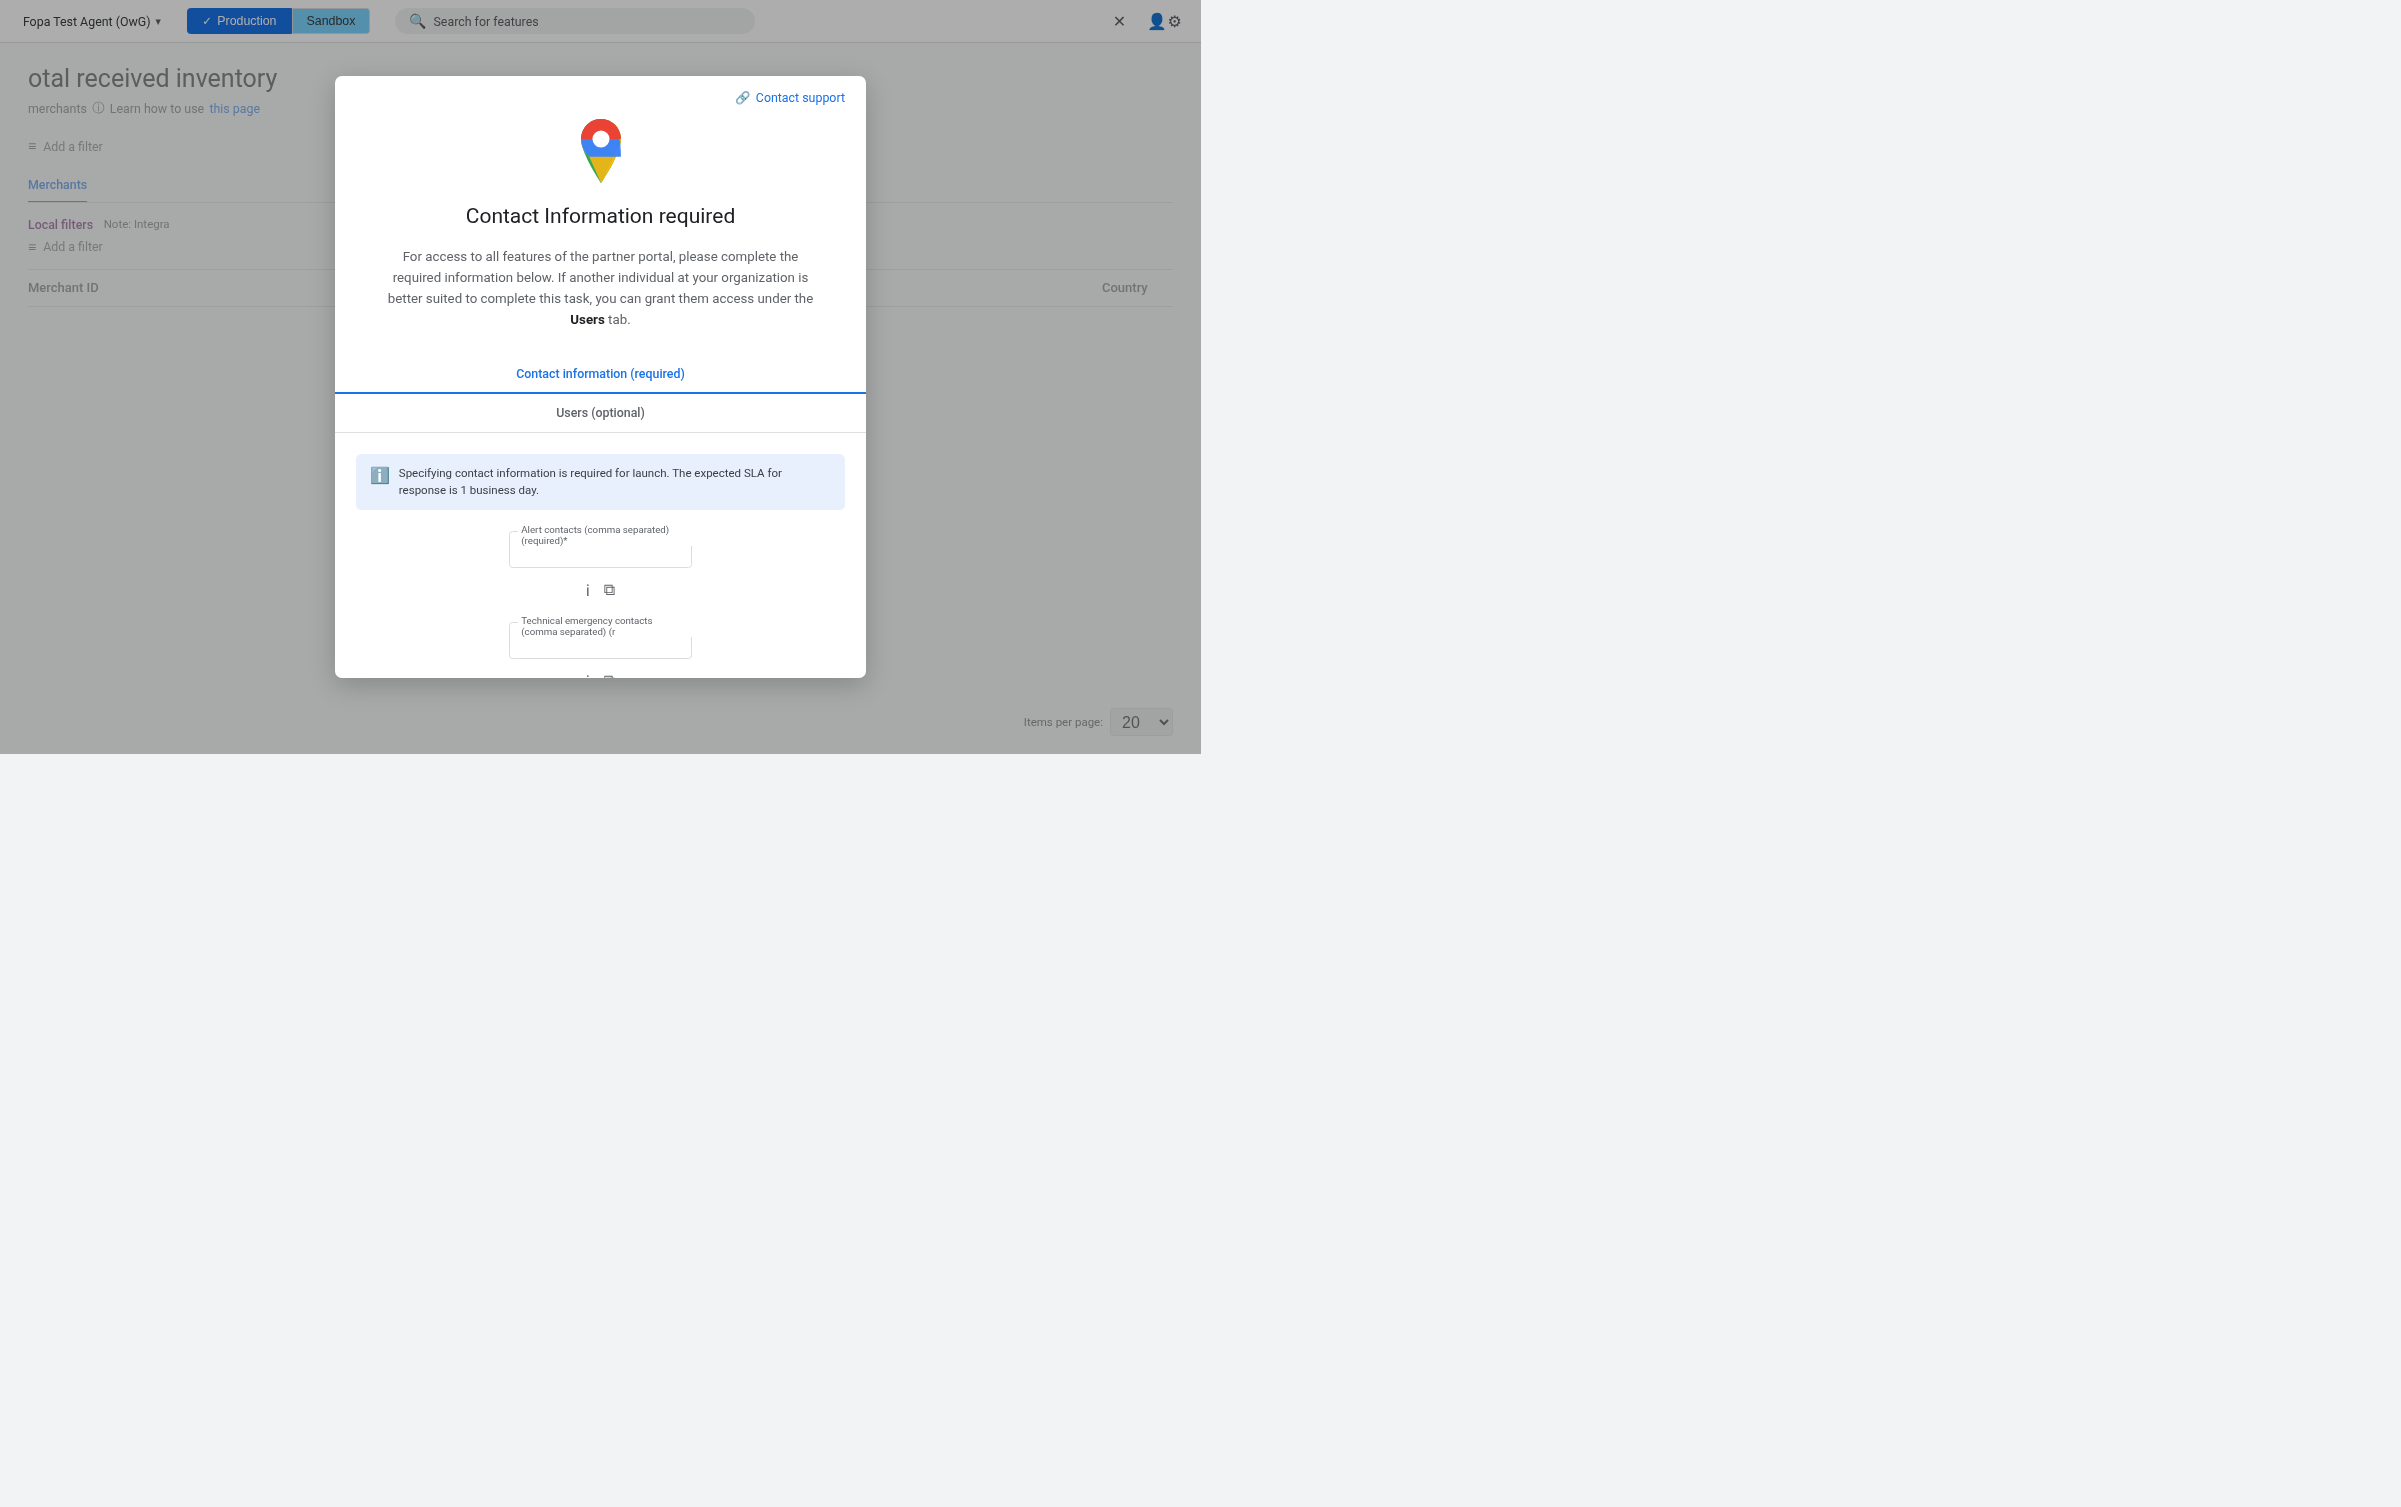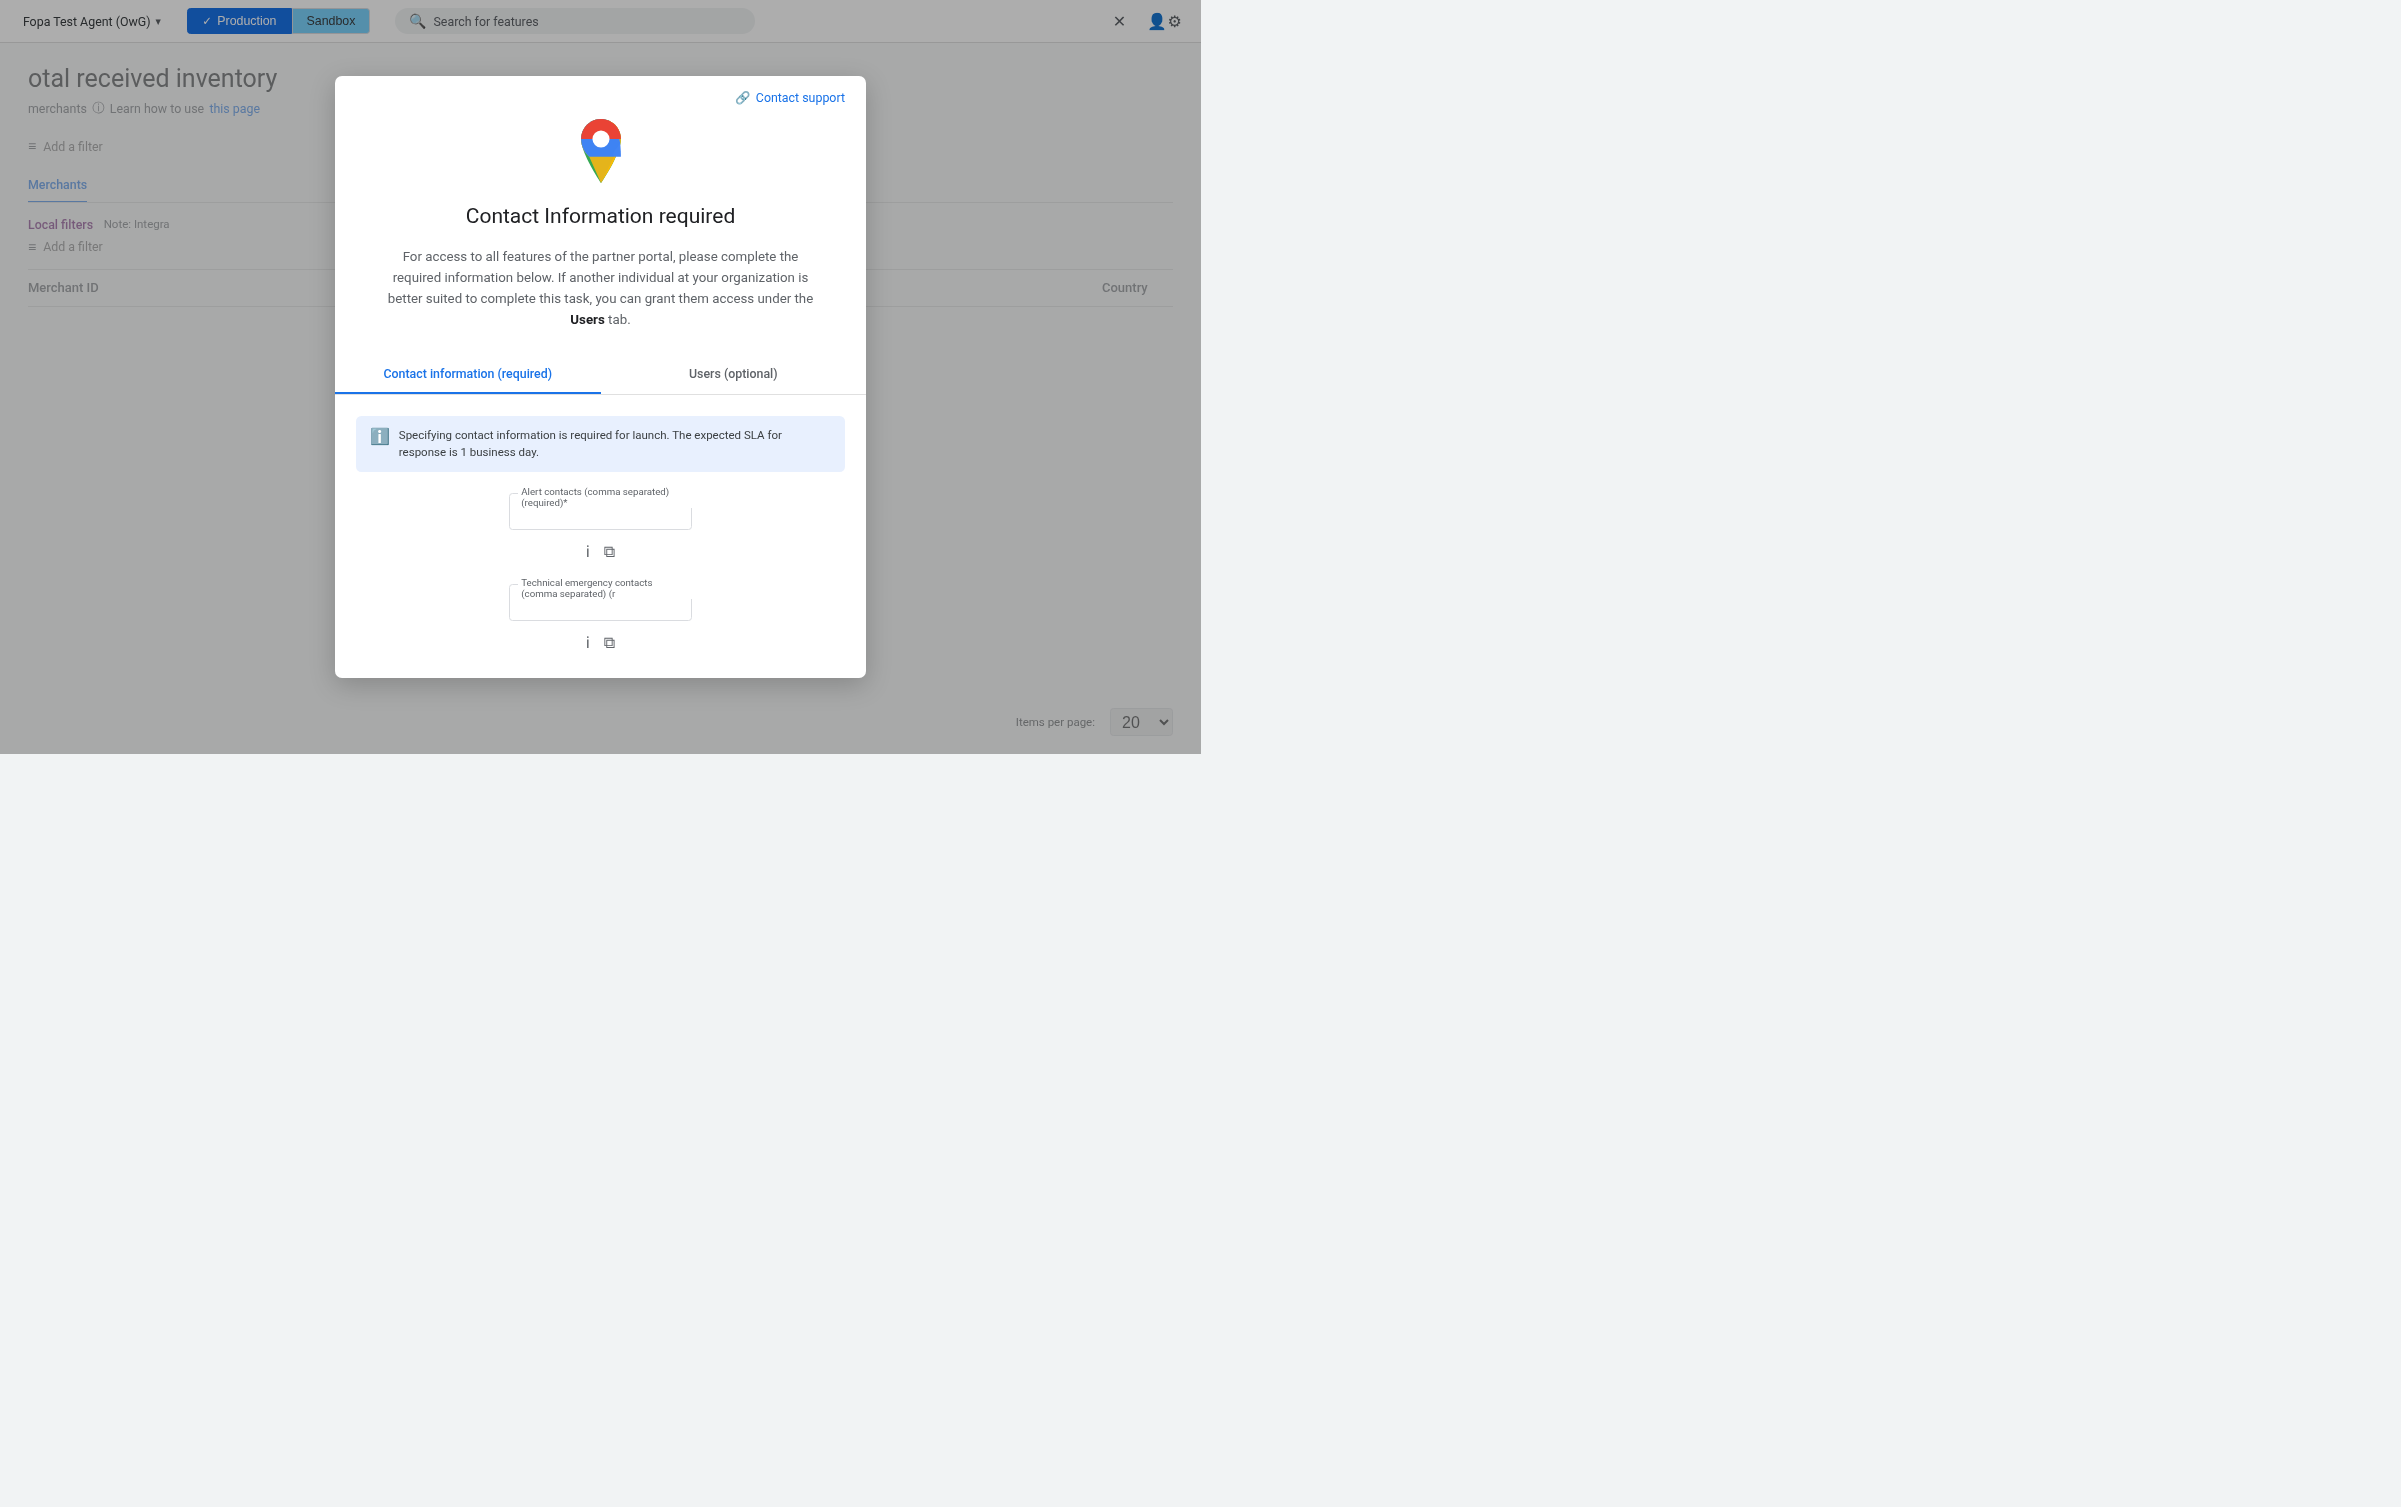--- a/index.html
+++ b/index.html
@@ -135,21 +135,21 @@
       font-weight: 500;
     }
     .col-merchant-id { flex: 0 0 177px; }
     .col-country { margin-left: auto; flex: 0 0 71px; }
     .pagination-row {
       position: absolute;
       bottom: 17.7px;
       right: 28px;
       display: flex;
       align-items: center;
-      gap: 15px;
+      gap: 7px;
       font-size: 11.5px;
       color: #3c4043;
     }
     .per-page-select {
       border: 0.9px solid #dadce0;
       border-radius: 3.5px;
       padding: 3.5px 7px;
       font-size: 16px;
     }
 
@@ -218,20 +218,21 @@
       padding: 0 43px;
       margin-bottom: 25px;
     }
     .modal-body-text strong { color: #202124; }
 
     
     .modal-tabs {
       display: flex;
       border-bottom: 0.9px solid #e0e0e0;
       margin: 0 0 21px 0;
+      flex-direction: column;
     }
     .modal-tab {
       flex: 1;
       text-align: center;
       padding: 10.6px 0;
       font-size: 12.4px;
       font-weight: 500;
       cursor: pointer;
       color: #5f6368;
       border-bottom: 2.7px solid transparent;

